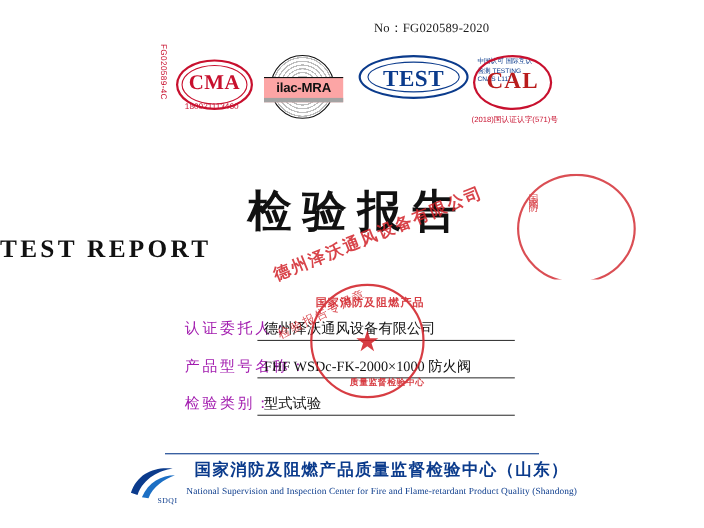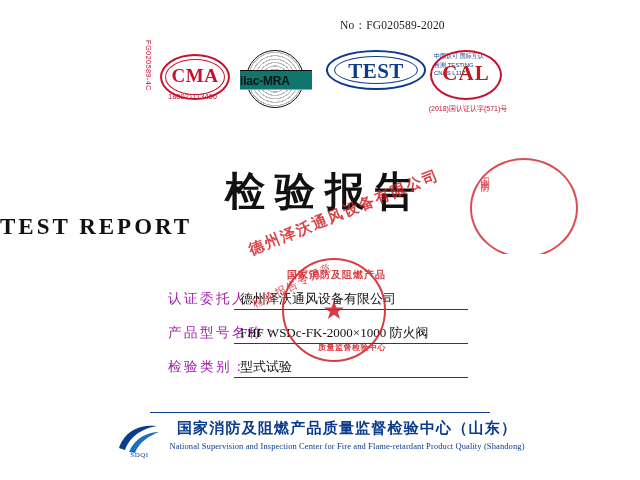--- a/index.html
+++ b/index.html
@@ -117,24 +117,24 @@
     border: 1.2px solid #111;
     box-sizing: border-box;
     background:
       repeating-radial-gradient(circle at 50% 50%,
         #ffffff 0px, #ffffff 2.2px, #bdbdbd 2.3px, #bdbdbd 3.4px);
   }
   .ilac .band {
     position: absolute;
     left: 0px; top: 26px;
     width: 72px; height: 18px;
-    background: #0f766e;
+    background: #fca5a5;
     border-top: 1px solid #111;
-    border-bottom: 1px solid #a3a3a3;
-    text-align: left;
+    border-bottom: 4px solid #a3a3a3;
+    text-align: center;
   }
   .ilac .band span {
     font-family: "Liberation Sans", sans-serif;
     font-weight: bold;
     font-size: 12px;
     line-height: 18px;
     color: #111;
     letter-spacing: -.2px;
   }
 
@@ -400,21 +400,21 @@
     top: 4px;
     width: 46px;
     height: 32px;
   }
   .sdqi-mark svg { display: block; }
   .sdqi-text {
     position: absolute;
     left: 2px;
     top: 33px;
     width: 44px;
-    text-align: center;
+    text-align: right;
     font-family: "Liberation Serif", serif;
     font-size: 7px;
     color: #0b3b8c;
     letter-spacing: .5px;
   }
   .footer-cn {
     font-family: "Liberation Serif", serif;
     font-weight: bold;
     font-size: 15px;
     letter-spacing: 1.2px;

